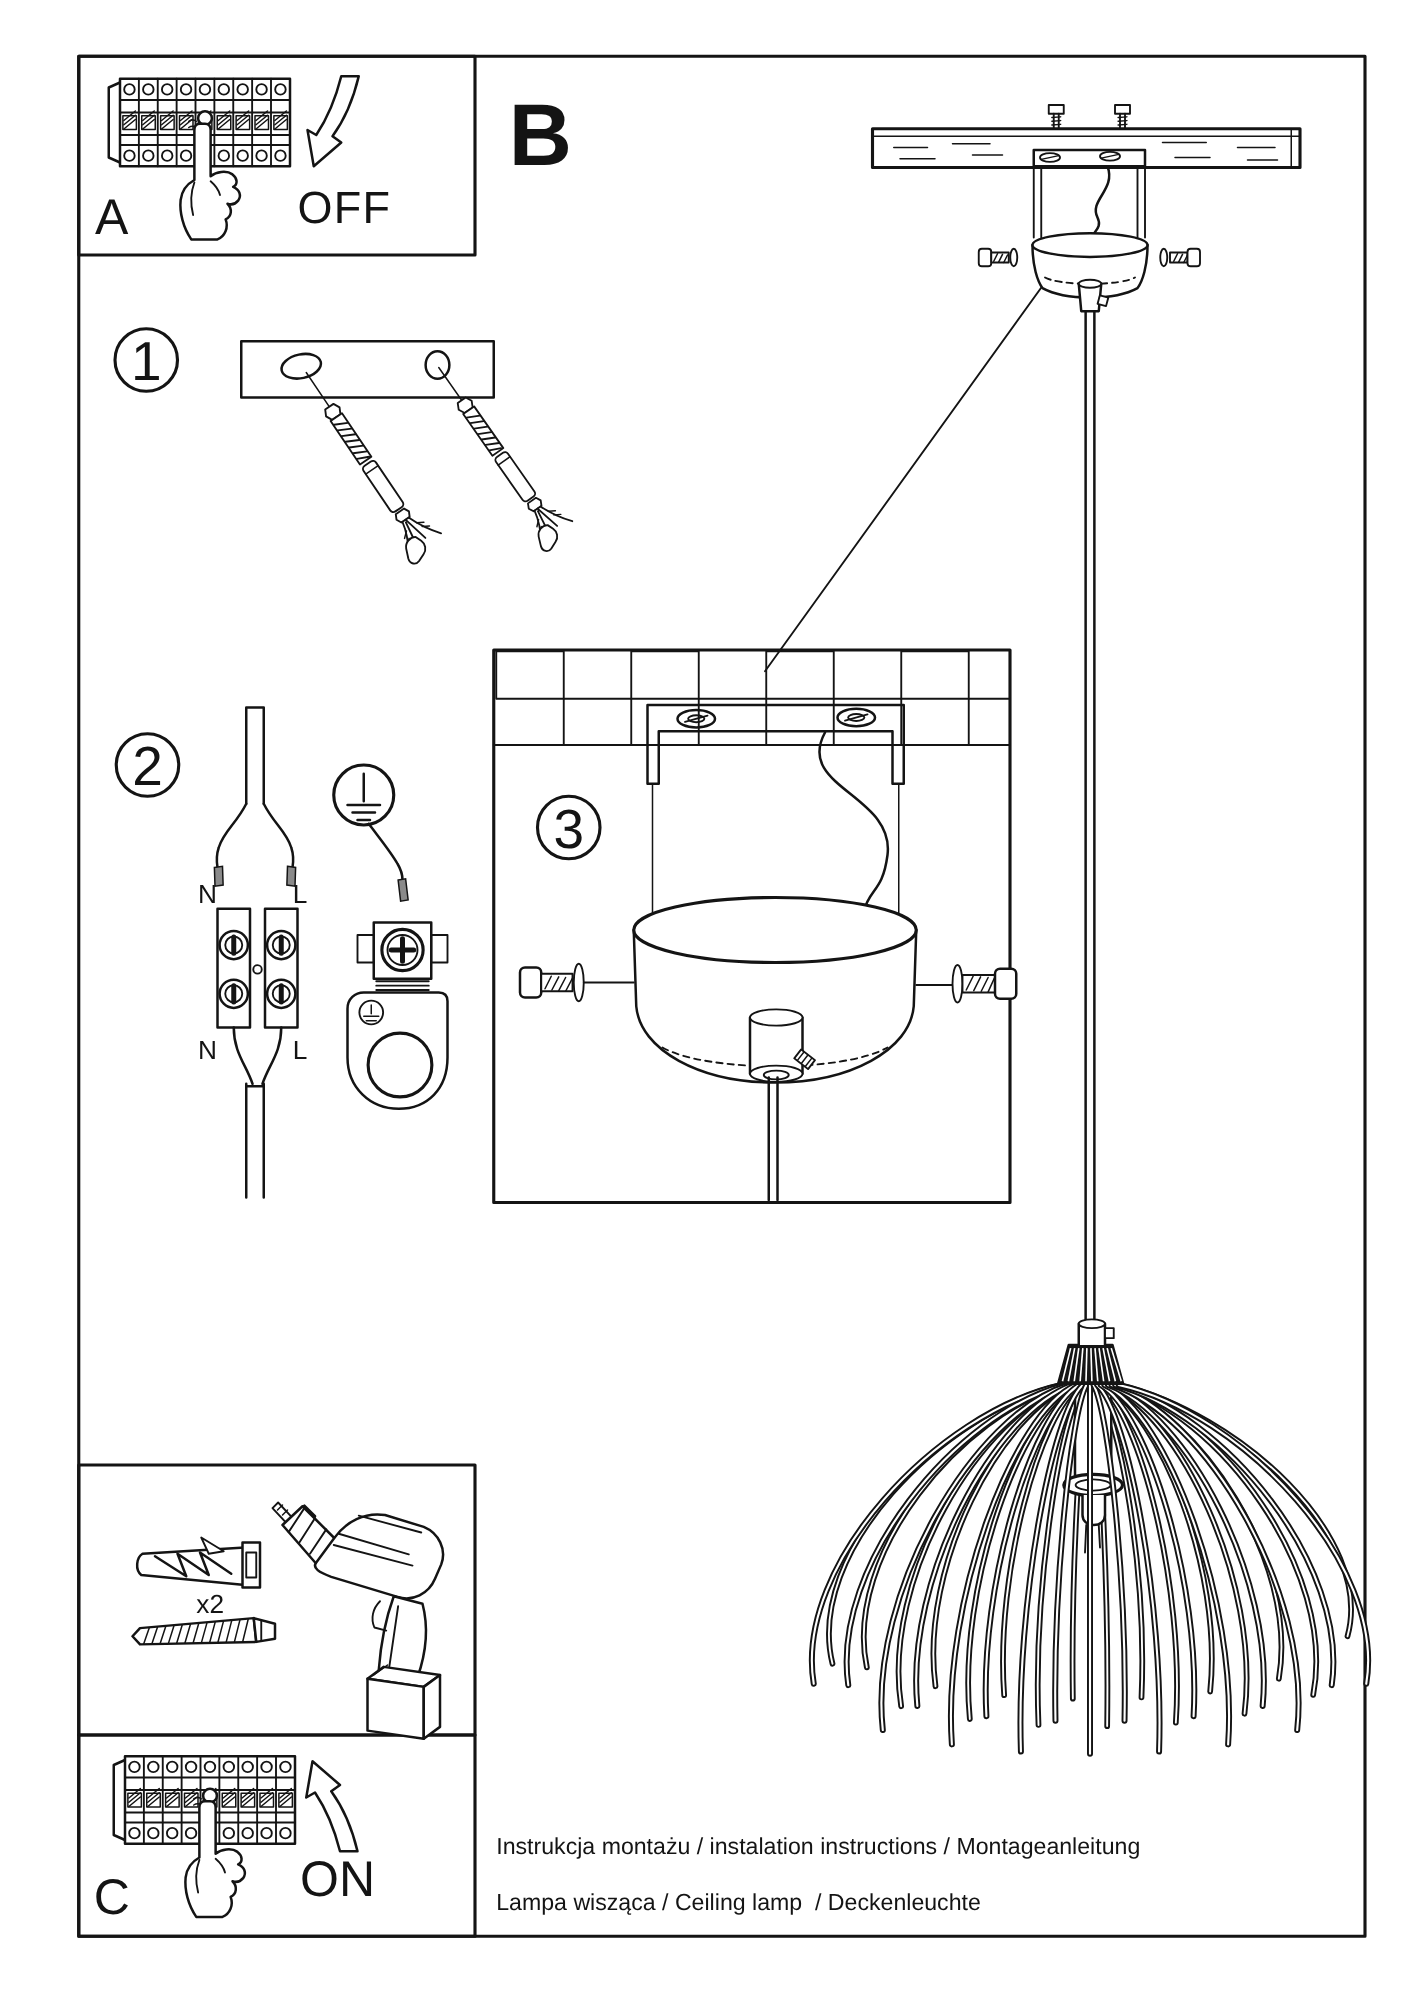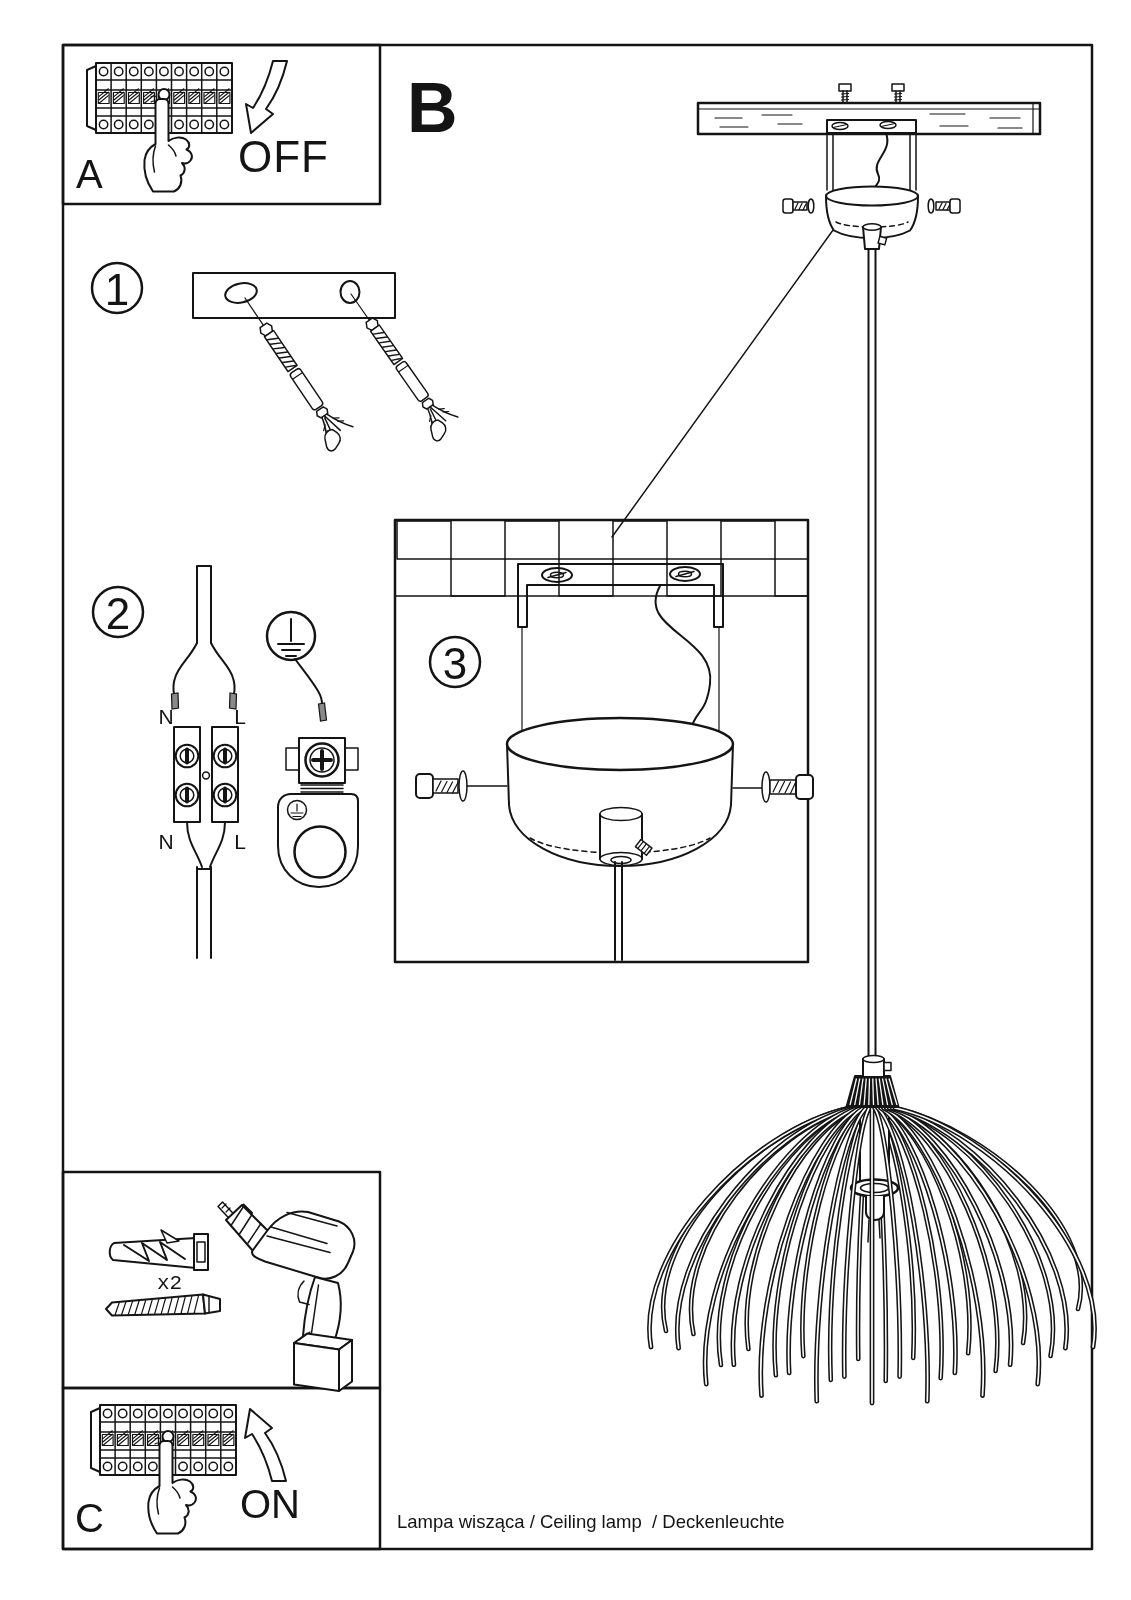--- a/index.html
+++ b/index.html
@@ -436,27 +436,28 @@
     </g>
   </g>
 
   <g>
     <use href="#cb" transform="translate(100,1405)"></use>
     <path class="w" d="M286,1481 C281,1460 273,1444 265,1433 L272,1428 L250,1409 L245,1438 L252,1434 C260,1446 267,1461 272,1481 Z"></path>
   </g>
 </svg>
 
 <div class="t" style="left:76px;top:154px;font-size:40px;">A</div>
-<div class="t" style="left:238px;top:135px;font-size:44px;letter-spacing:1px;">OFF</div>
+<div class="t" style="left:238px;top:148px;font-size:36px;letter-spacing:1px;">OFF</div>
 <div class="t" style="left:407px;top:73px;font-size:70px;font-weight:bold;">B</div>
 <div class="t c" style="left:117px;top:290px;font-size:44px;">1</div>
 <div class="t c" style="left:118px;top:614px;font-size:44px;">2</div>
 <div class="t c" style="left:455px;top:664px;font-size:44px;">3</div>
 <div class="t c" style="left:166px;top:716px;font-size:21px;">N</div>
 <div class="t c" style="left:240px;top:716px;font-size:21px;">L</div>
 <div class="t c" style="left:166px;top:841px;font-size:21px;">N</div>
 <div class="t c" style="left:240px;top:841px;font-size:21px;">L</div>
-<div class="t" style="left:157px;top:1273px;font-size:21px;font-family:Liberation Mono, monospace;">x2</div>
+<div class="t" style="left:157px;top:1273px;font-size:21px;">x2</div>
 <div class="t" style="left:75px;top:1498px;font-size:40px;">C</div>
 <div class="t" style="left:240px;top:1484px;font-size:40px;">ON</div>
+<div class="t" style="left:397px;top:1468px;font-size:18.5px;">Instrukcja montażu / instalation instructions / Montageanleitung</div>
 <div class="t" style="left:397px;top:1491px;font-size:18.5px;margin-top:22px;">Lampa wisząca / Ceiling lamp  / Deckenleuchte</div>
 
 </div>
 
 </body></html>

